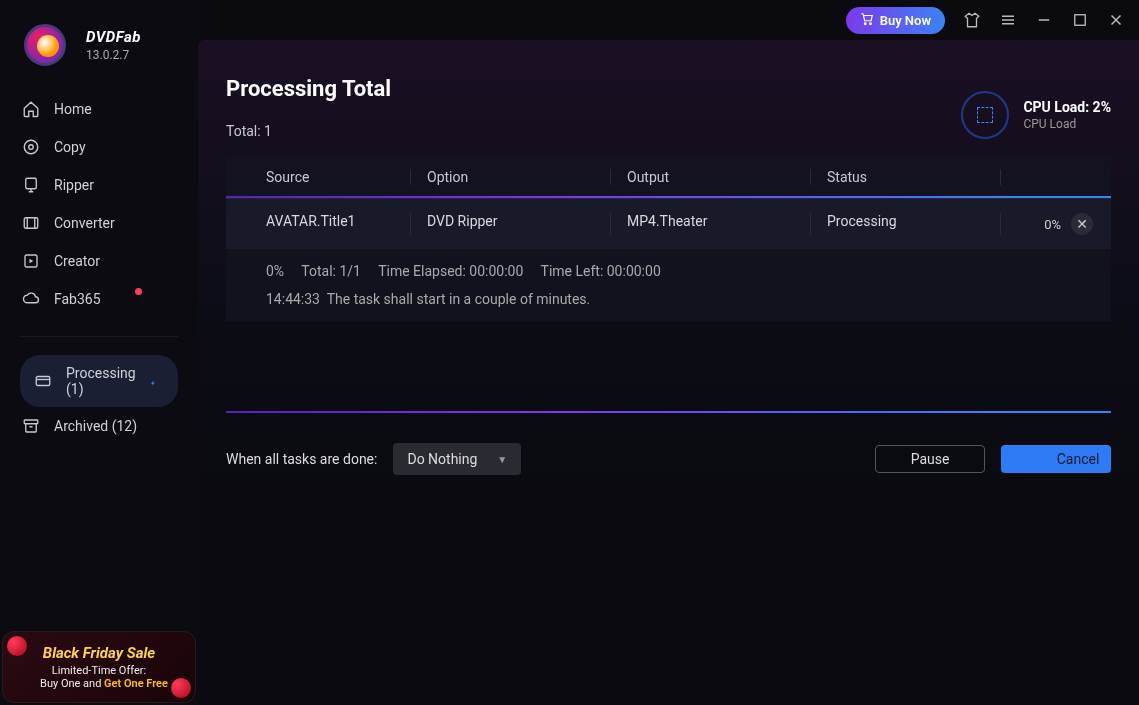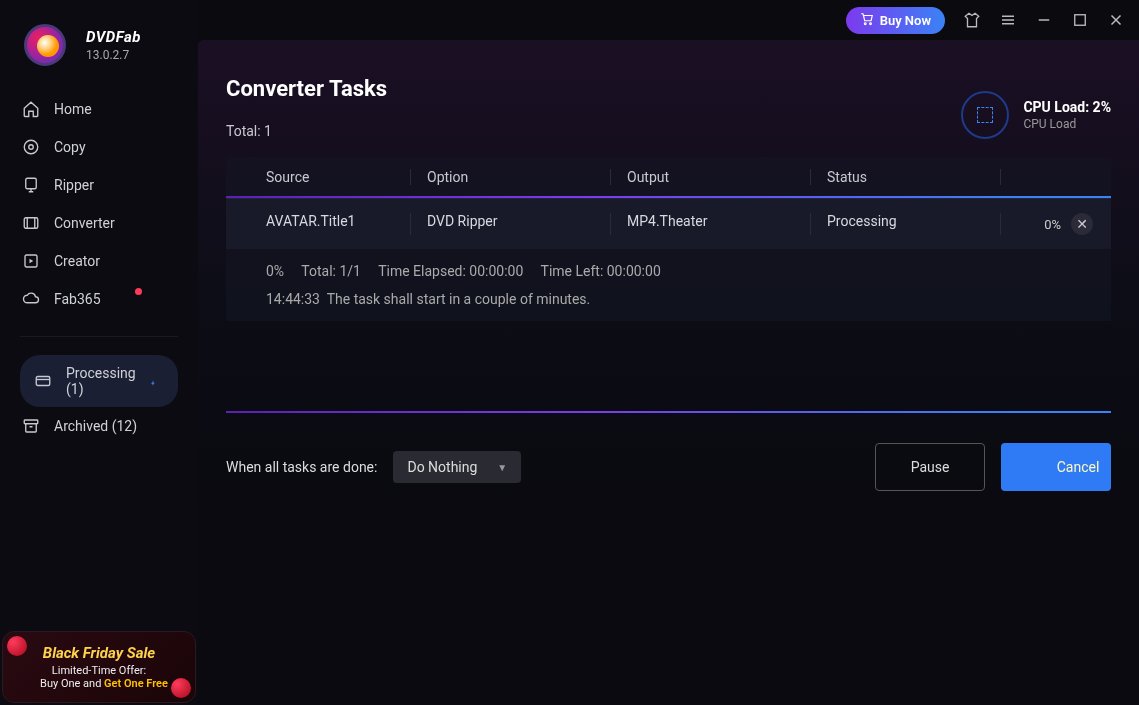--- a/index.html
+++ b/index.html
@@ -55,23 +55,23 @@
 .x-btn { width:22px; height:22px; border-radius:50%; background:#2a2a38; color:#ccc; display:inline-flex; align-items:center; justify-content:center; font-size:14px; cursor:pointer; }
 .detail { padding: 14px 0 14px 40px; font-size:14px; color:#aaa; }
 .detail .row1 span { margin-right: 14px; }
 .detail .row2 { margin-top: 12px; }
 .bottom-line { height:2px; background: linear-gradient(90deg, #5b21b6, #7c3aed 40%, #3b82f6 90%); margin-top: 90px; }
 .footer { display:flex; align-items:center; padding: 30px 0 28px 0; gap: 16px; }
 .footer .lbl { font-size:14px; color:#ddd; }
 .select { background:#2a2a33; border:none; color:#ddd; padding:8px 14px; border-radius:4px; font-size:14px; display:inline-flex; align-items:center; gap:20px; cursor:pointer; }
 .select .caret { font-size:10px; color:#999; }
 .footer .spacer { flex:1; }
-.btn { min-width:110px; height:48px; border-radius:4px; font-size:14px; cursor:pointer; border:none; }
+.btn { min-width:110px; height:28px; border-radius:4px; font-size:14px; cursor:pointer; border:none; }
 .btn-outline { background:transparent; border:1px solid #555; color:#ddd; }
-.btn-primary { background:#2f7bf6; color:#fef9c3;padding-left:44px; }
+.btn-primary { background:#2f7bf6; color:#0f172a;padding-left:44px; }
 svg { width:100%; height:100%; }
 </style>
 </head>
 <body>
 
 <div class="sidebar">
   <div class="logo-area">
     <div class="logo-circle"></div>
     <div class="logo-text">
       <div class="brand">DVDFab</div>
@@ -201,21 +201,21 @@
     <span class="tb-icon">
         <svg viewBox="0 0 24 24" stroke="currentColor" stroke-width="2">
           <path d="M6 6l12 12M18 6L6 18"></path>
         </svg>
       </span>
   </div>
 
   <div class="content">
     <div class="header-row">
       <div>
-        <h1>Converter Tasks</h1>
+        <h1>Processing Total</h1>
         <div class="total">Total: 1</div>
       </div>
       <div class="cpu-block">
         <div class="cpu-ring">
             <div class="chip"></div>
           </div>
         <div class="cpu-text">
           <div class="t1">CPU Load: 2%</div>
           <div class="t2">CPU Load</div>
         </div>

